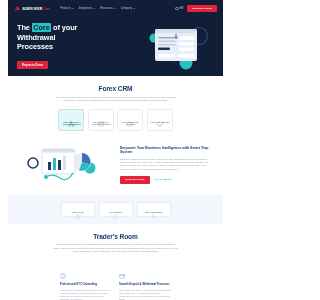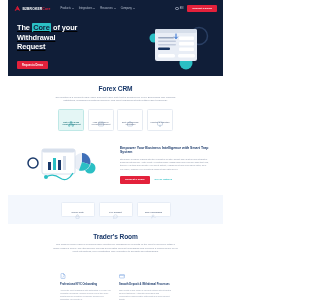--- a/index.html
+++ b/index.html
@@ -34,21 +34,21 @@
     background:#e3213b; color:#fff; font-size:2.5px; font-weight:600;
     padding:2px 5px; border-radius:1px; white-space:nowrap;
   }
 
   
   .hero {
     width:215px; margin:0 auto; background:#101e38;
     height:59px; display:flex; align-items:center; padding:0 9px;
     position:relative; overflow:hidden;
   }
-  .hero-left { width:76px; z-index:2;text-decoration:underline; }
+  .hero-left { width:76px; z-index:2; }
   .hero-title {
     font-size:7.4px; line-height:9.4px; font-weight:700; color:#ffffff; letter-spacing:-.1px;
   }
   .hl { background:#2bbfc4; color:#10203c; padding:0 1.4px; border-radius:.8px; }
   .hero-btn {
     display:inline-block; margin-top:5px; background:#e3213b; color:#fff;
     font-size:2.7px; font-weight:600; padding:2.6px 5px; border-radius:1px;
     white-space:nowrap;
   }
   .hero-art { position:absolute; right:14px; top:6px; width:62px; height:48px; }
@@ -153,21 +153,21 @@
     </div>
   </div>
 
   <div class="hero">
     <div class="hero-left">
       <div class="hero-title">
         <span>The</span>
         <span class="hl">Core</span>
         <span>of your</span><br>
         <span>Withdrawal</span><br>
-        <span>Request</span>
+        <span>Processes</span>
       </div>
       <span class="hero-btn">Request a Demo</span>
     </div>
 
     <div class="hero-art">
       <svg width="62" height="48" viewBox="0 0 124 96">
         <circle cx="104" cy="26" r="17" fill="none" stroke="#2a3f63" stroke-width="3"></circle>
         <circle cx="14" cy="30" r="9" fill="#2bbfc4"></circle>
         <circle cx="78" cy="80" r="13" fill="#2bbfc4"></circle>
         <rect x="16" y="12" width="84" height="64" rx="4" fill="#e9eef6"></rect>

